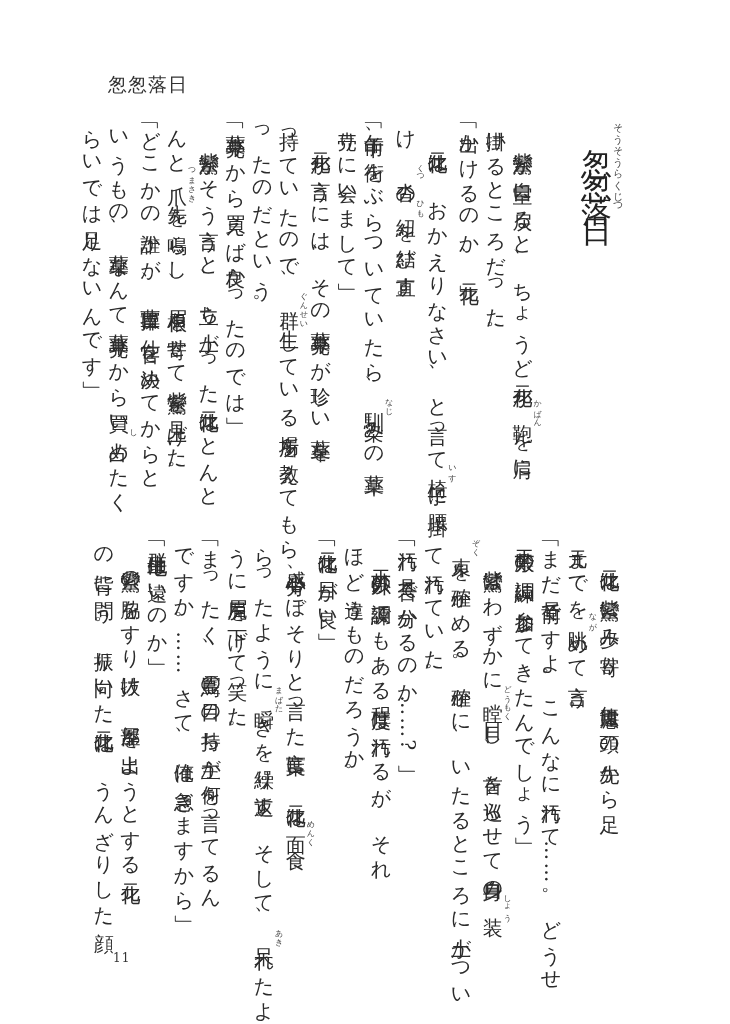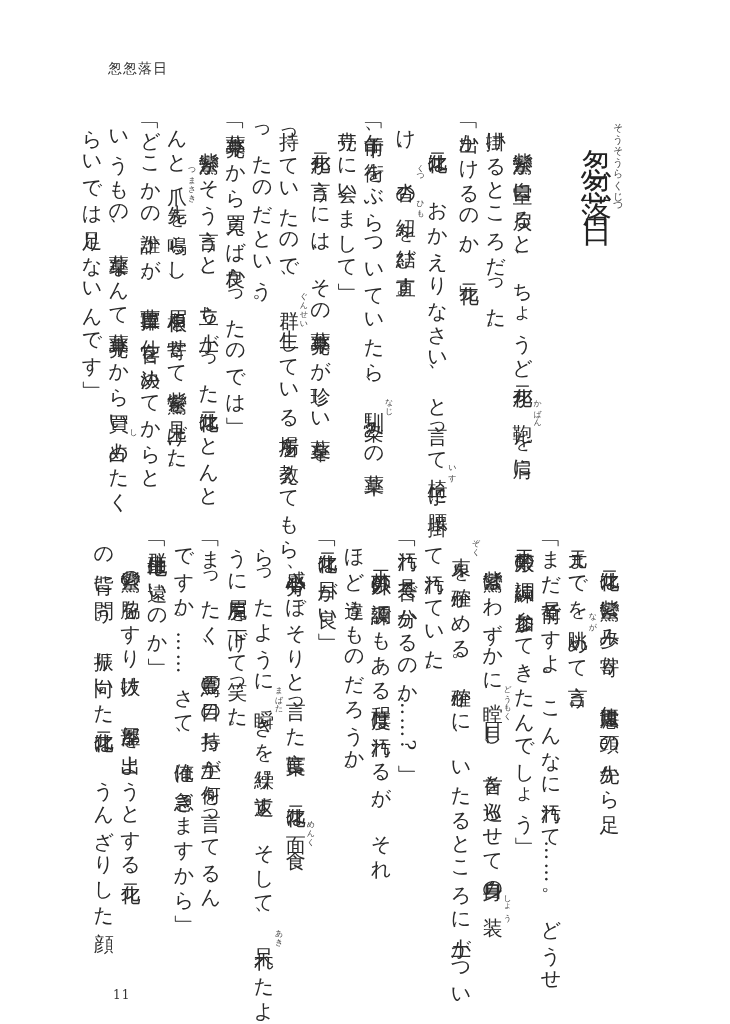--- a/index.html
+++ b/index.html
@@ -1,24 +1,24 @@
 <!DOCTYPE html>
 <html><head>
 <meta charset="utf-8">
 <style>
   html, body { margin: 0; padding: 0; }
   body {
     width: 730px; height: 1024px; background: #ffffff; position: relative; overflow: hidden;
     font-family: "DejaVu Serif", "Liberation Serif", serif; color: #2a2a2a;
   }
   .running-head {
-    position: absolute; left: 108px; top: 60px; font-size: 14px; letter-spacing: 1px; color: #333;
+    position: absolute; left: 108px; top: 72px; font-size: 19px; letter-spacing: 1px; color: #333;
   }
   .folio {
-    position: absolute; left: 113px; top: 988px; font-size: 12px; color: #333; letter-spacing: 1px;
+    position: absolute; left: 113px; top: 951px; font-size: 12px; color: #333; letter-spacing: 1px;
   }
   .block {
     position: absolute;
     writing-mode: vertical-rl;
     font-size: 20px;
     line-height: 26.7px;
     letter-spacing: 2.2px;
     color: #2b2b2b;
   }
   .block-upper { right: 107px; top: 116px; height: 390px; width: 520px; }

